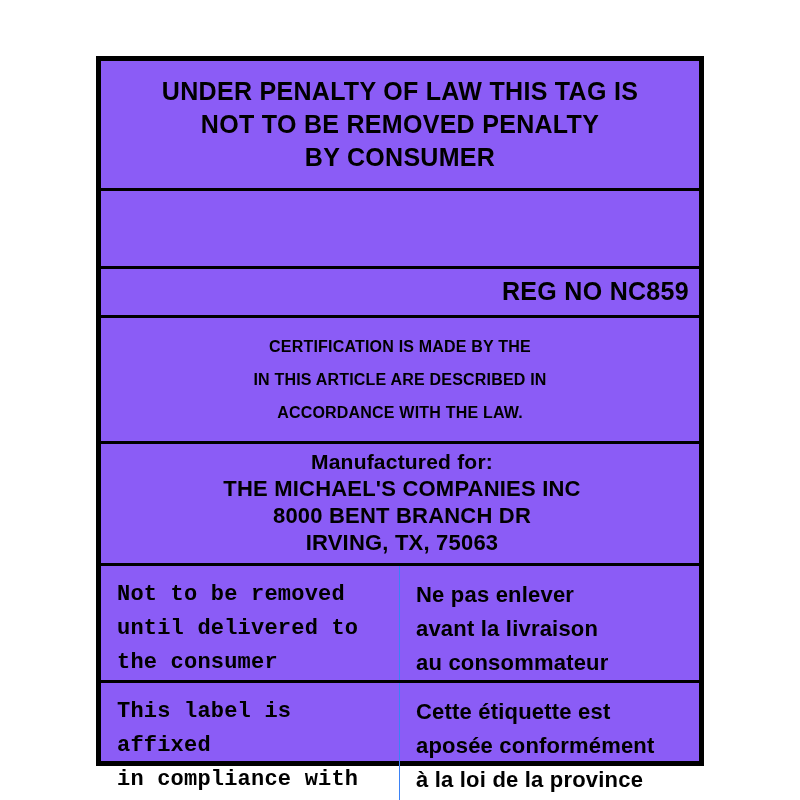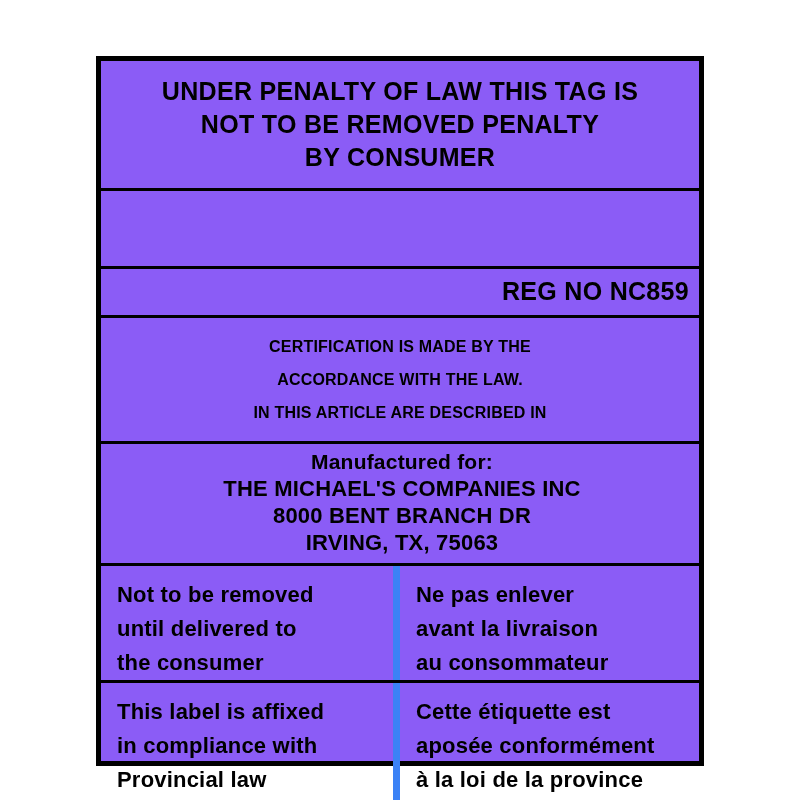--- a/index.html
+++ b/index.html
@@ -97,21 +97,22 @@
     display: flex;
     width: 100%;
     box-sizing: border-box;
   }
   .bi-col {
     box-sizing: border-box;
     width: 50%;
     padding: 12px 12px 12px 16px;
   }
   .bi-col.left {
-    border-right: 7px solid #3b82f6;
+    border-right: 1px solid #3b82f6;
+    font-family: Liberation Mono, monospace;
   }
   .bi-col .line {
     font-size: 22px;
     line-height: 34px;
     font-weight: bold;
     text-align: left;
     letter-spacing: 0.2px;
   }
   #removal-row { height: 117px; }
   #compliance-row { height: 125px; }
@@ -130,22 +131,22 @@
   <div class="row" id="blank-row">
     <div class="line"></div>
   </div>
 
   <div class="row block-center" id="reg-row">
     <div class="line">REG NO NC859</div>
   </div>
 
   <div class="row block-center" id="cert-row">
     <div class="line">CERTIFICATION IS MADE BY THE</div>
+    <div class="line">IN THIS ARTICLE ARE DESCRIBED IN</div>
     <div class="line">ACCORDANCE WITH THE LAW.</div>
-    <div class="line">IN THIS ARTICLE ARE DESCRIBED IN</div>
   </div>
 
   <div class="row block-center" id="mfr-row">
     <div class="line small">Manufactured for:</div>
     <div class="line">THE MICHAEL'S COMPANIES INC</div>
     <div class="line">8000 BENT BRANCH DR</div>
     <div class="line">IRVING, TX, 75063</div>
   </div>
 
   <div class="row bi-row" id="removal-row">

